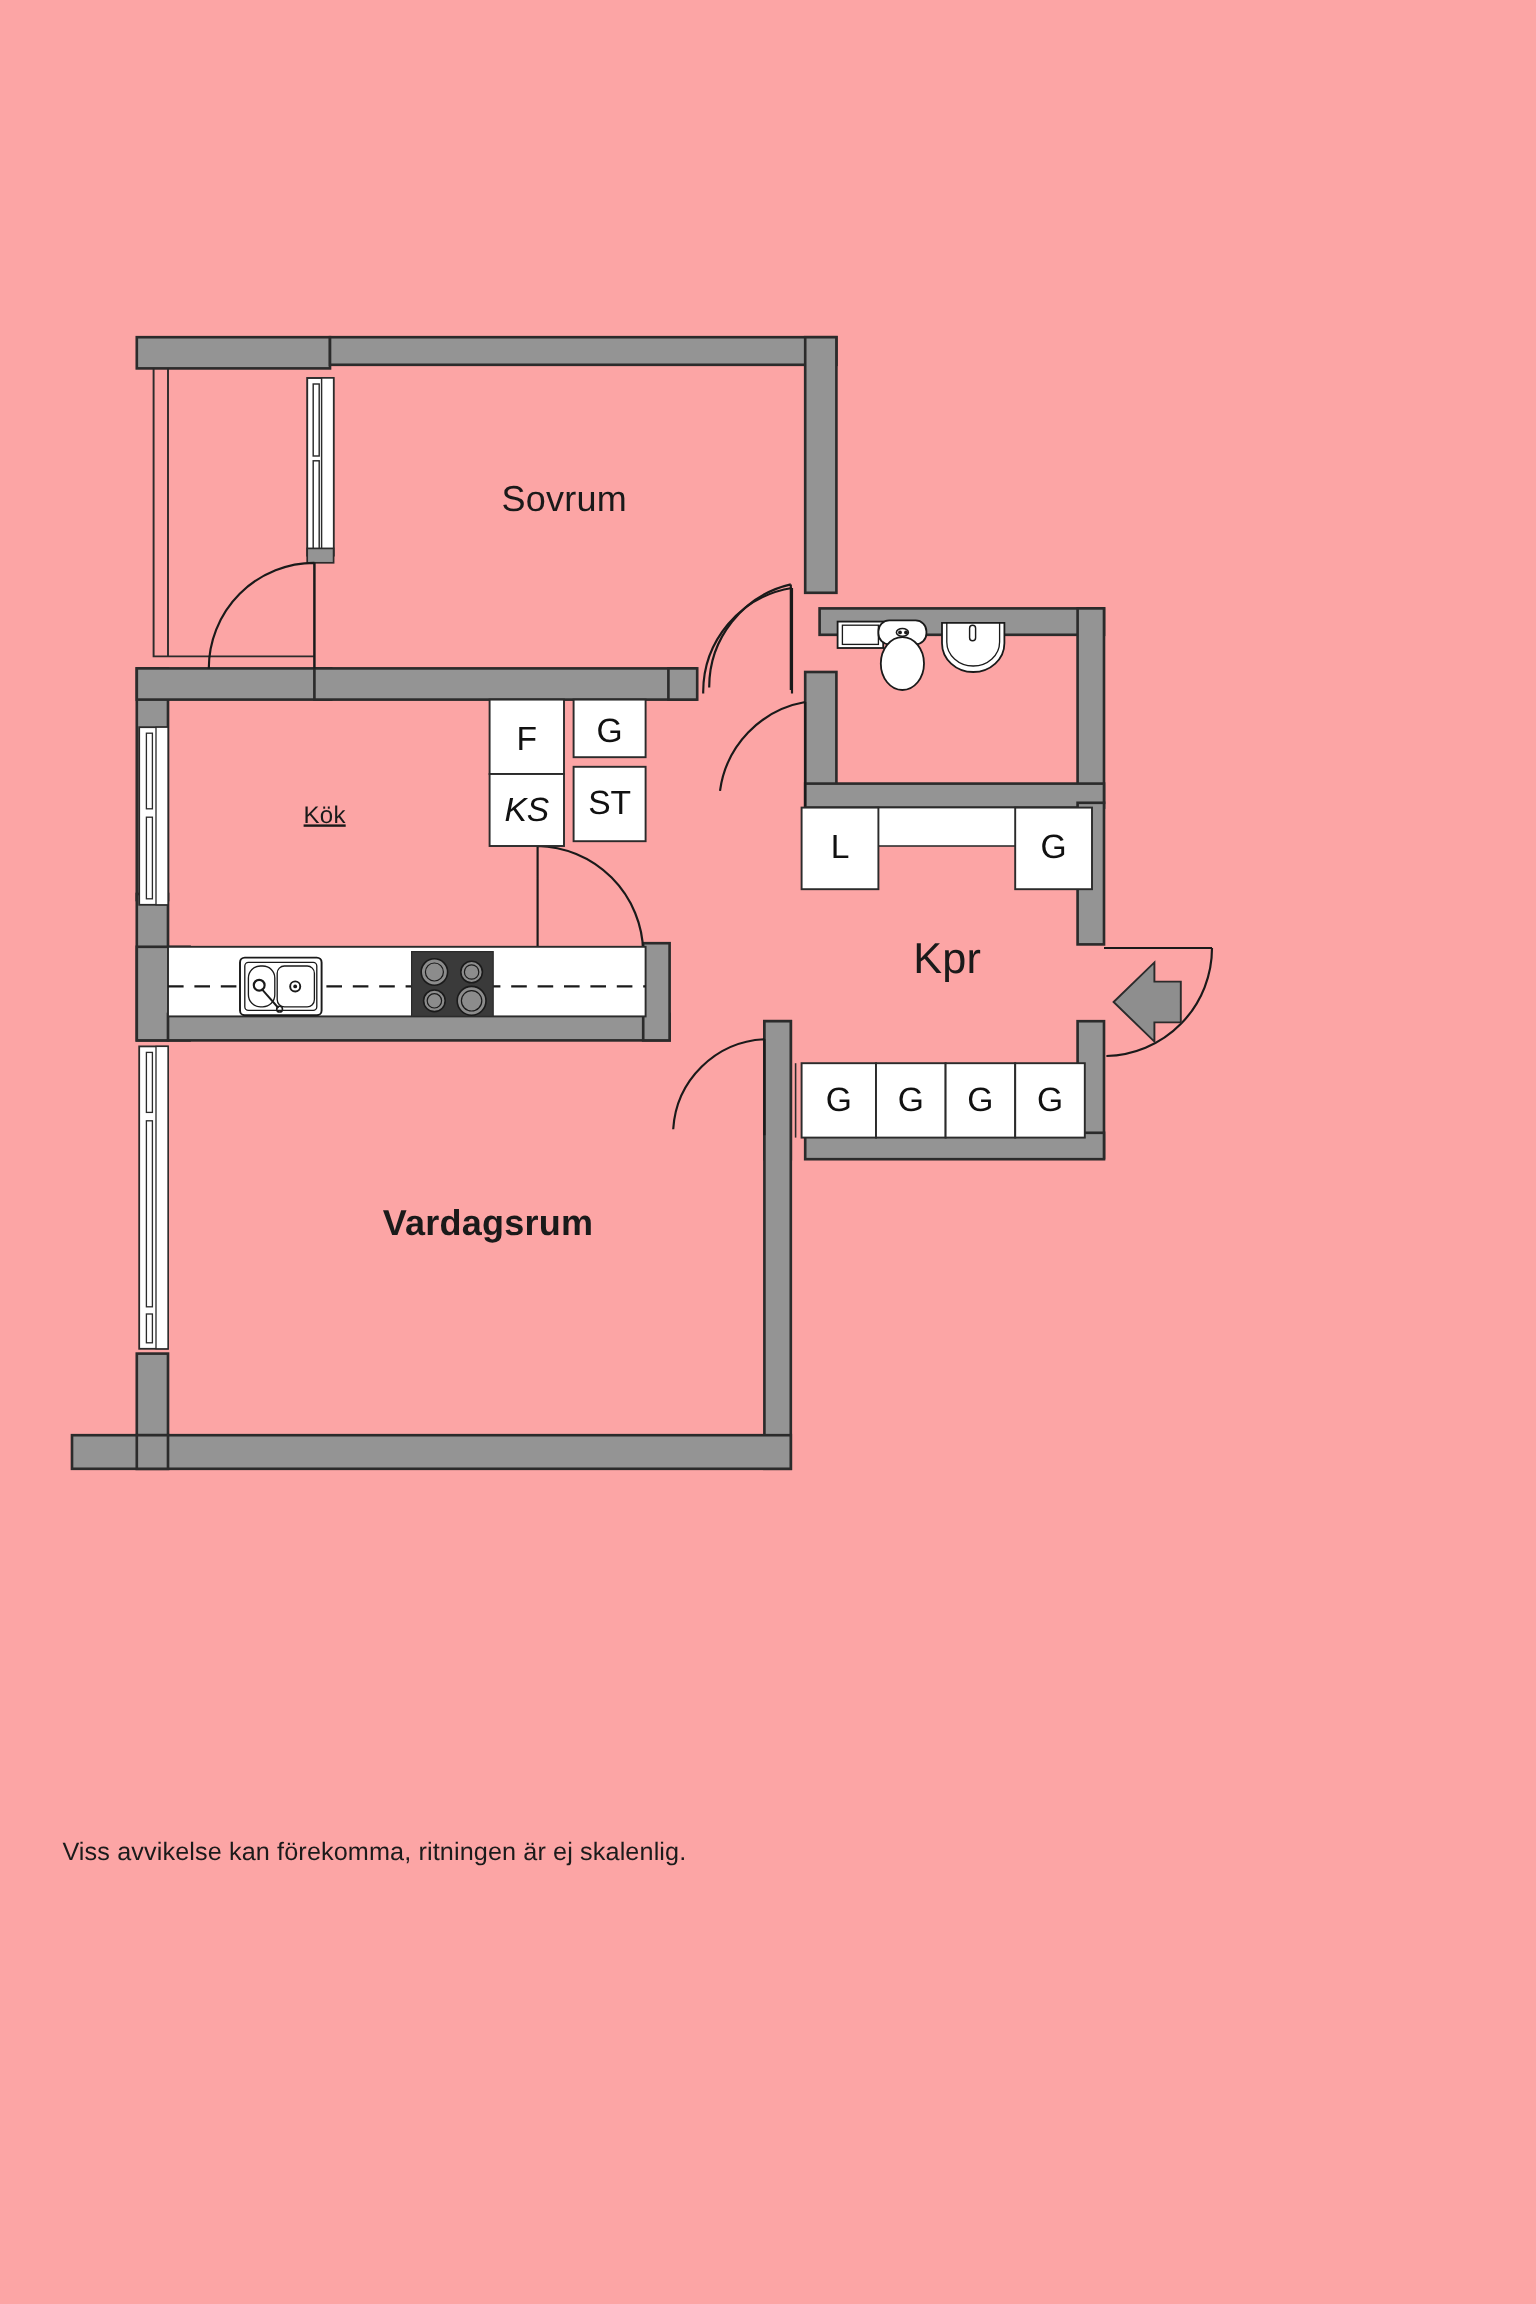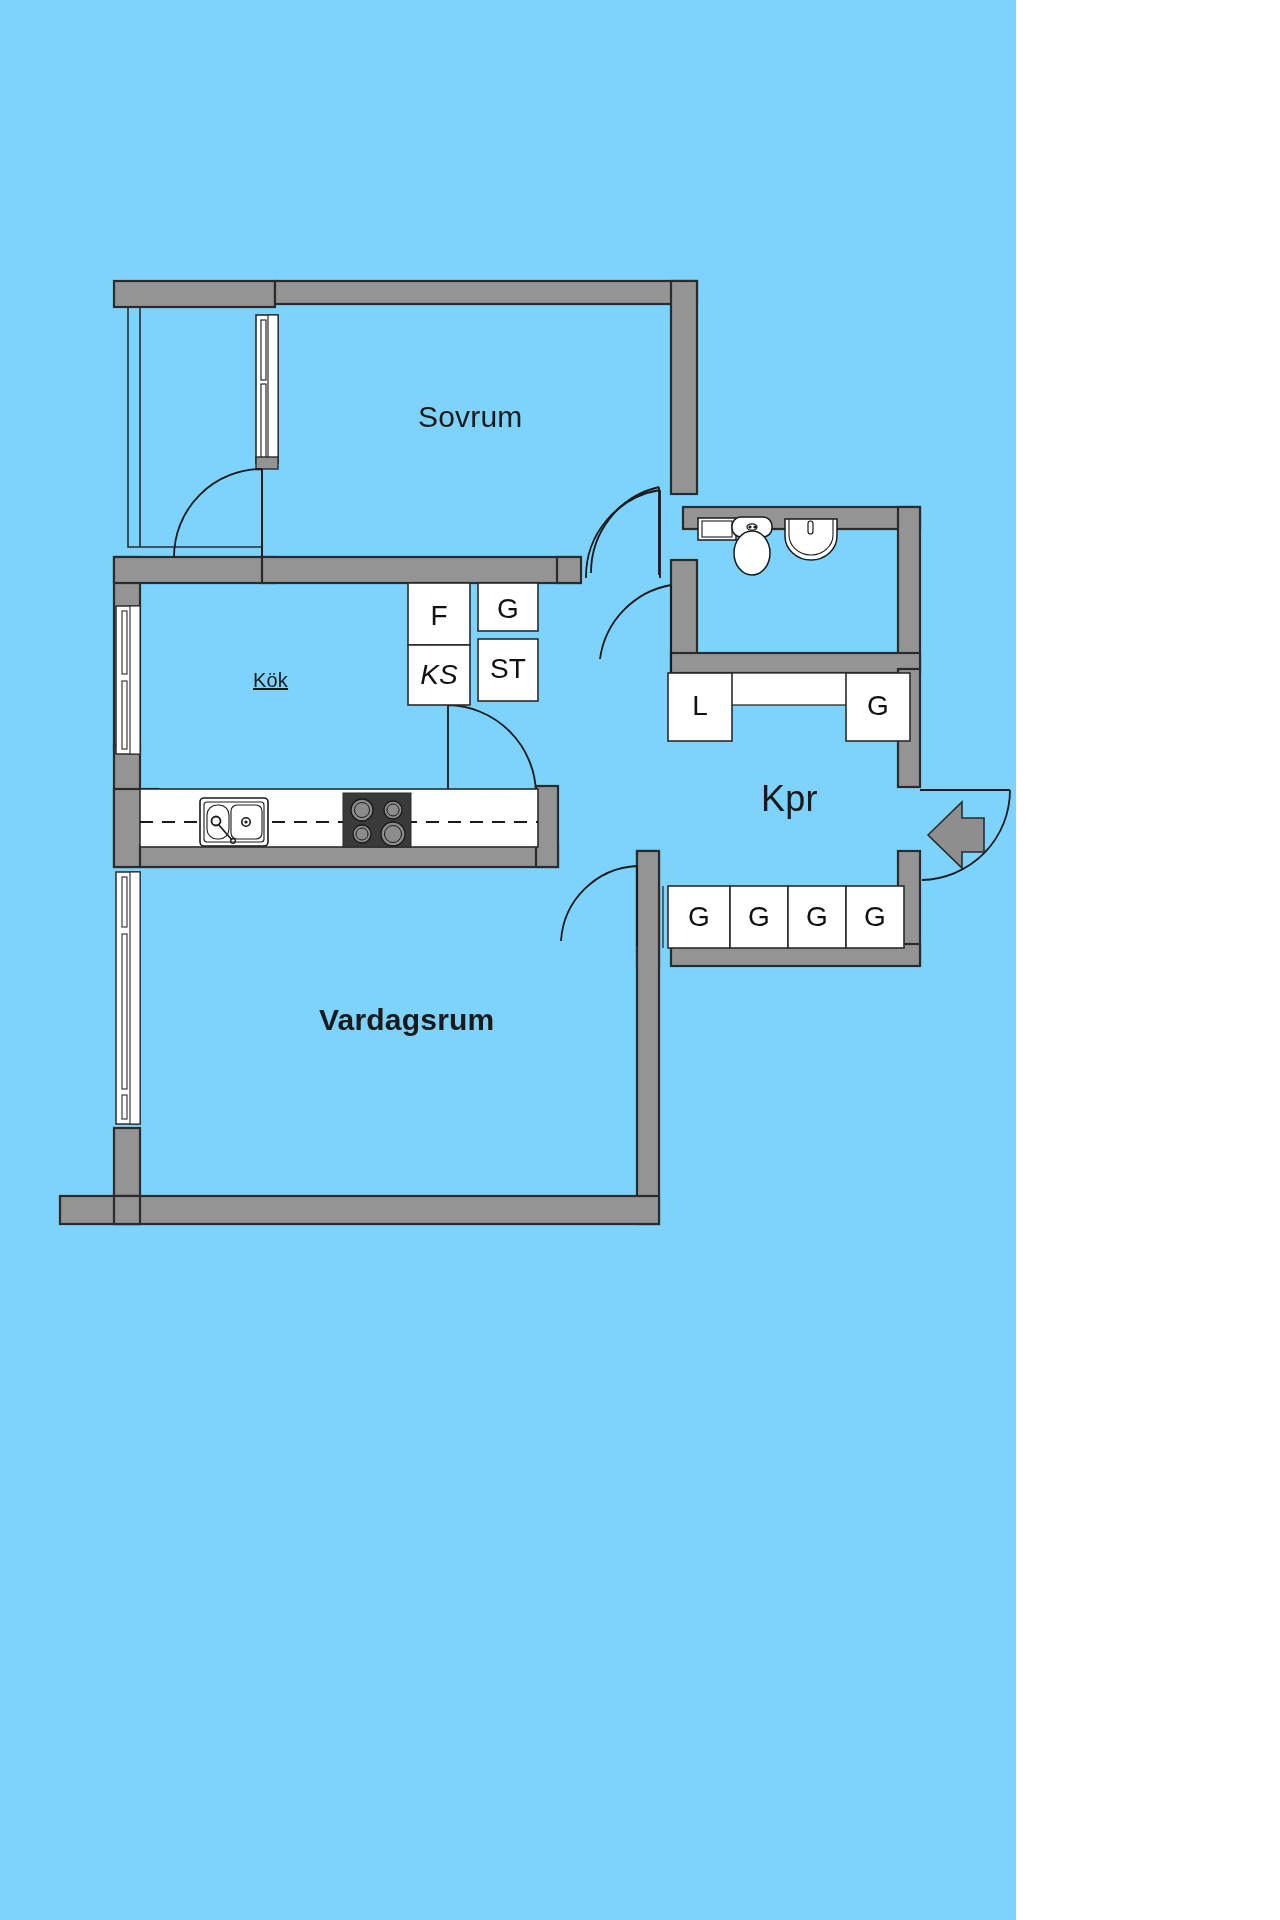--- a/index.html
+++ b/index.html
@@ -5,22 +5,22 @@
 <style>
   html,body{margin:0;padding:0;background:#ffffff;}
   body{
     width:1280px;height:1920px;
     font-family:"Liberation Sans", sans-serif;
     color:#1a1a1a;
     overflow:hidden;
   }
   #floorplan-root{
     position:relative;
-    width:1016px;height:1920px;
-    background:#7dd3fc;
+    width:1280px;height:1920px;
+    background:#fca5a5;
   }
   #plan-svg{
     position:absolute;left:0;top:0;
     width:1280px;height:1920px;
     display:block;
   }
   .room-label{
     position:absolute;
     font-family:"Liberation Sans", sans-serif;
     font-weight:400;
@@ -242,14 +242,15 @@
   <div class="box-label" style="left:478px;top:653px;width:60px;font-size:28px;">ST</div>
 
   <div class="box-label" style="left:668px;top:690px;width:64px;font-size:28px;">L</div>
   <div class="box-label" style="left:846px;top:690px;width:64px;font-size:28px;">G</div>
 
   <div class="box-label" style="left:668px;top:901px;width:62px;font-size:28px;">G</div>
   <div class="box-label" style="left:730px;top:901px;width:58px;font-size:28px;">G</div>
   <div class="box-label" style="left:788px;top:901px;width:58px;font-size:28px;">G</div>
   <div class="box-label" style="left:846px;top:901px;width:58px;font-size:28px;">G</div>
 
+  <div id="disclaimer-text">Viss avvikelse kan förekomma, ritningen är ej skalenlig.</div>
 
 </div>
 
 </body></html>

